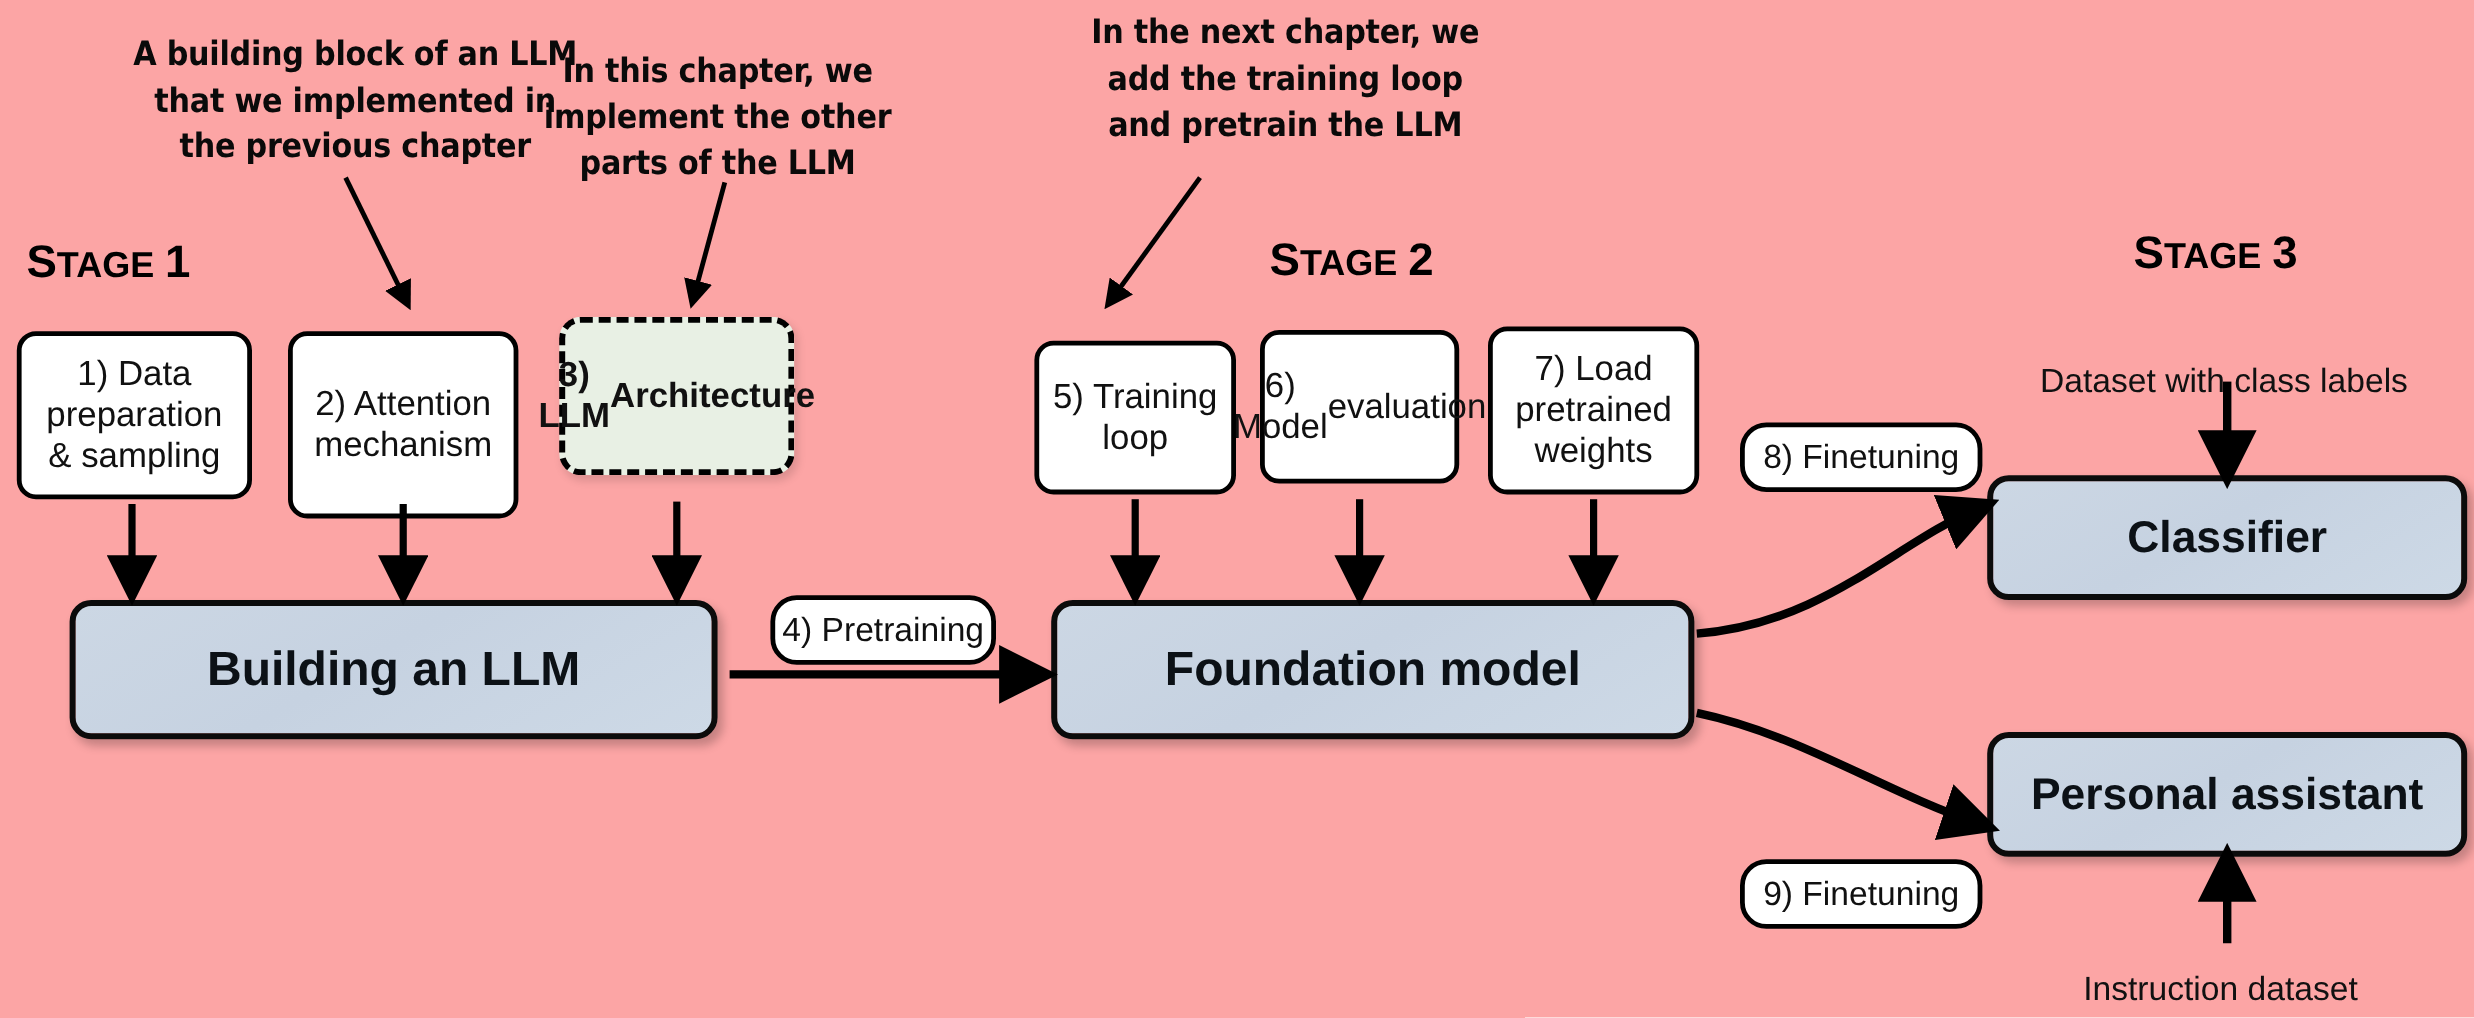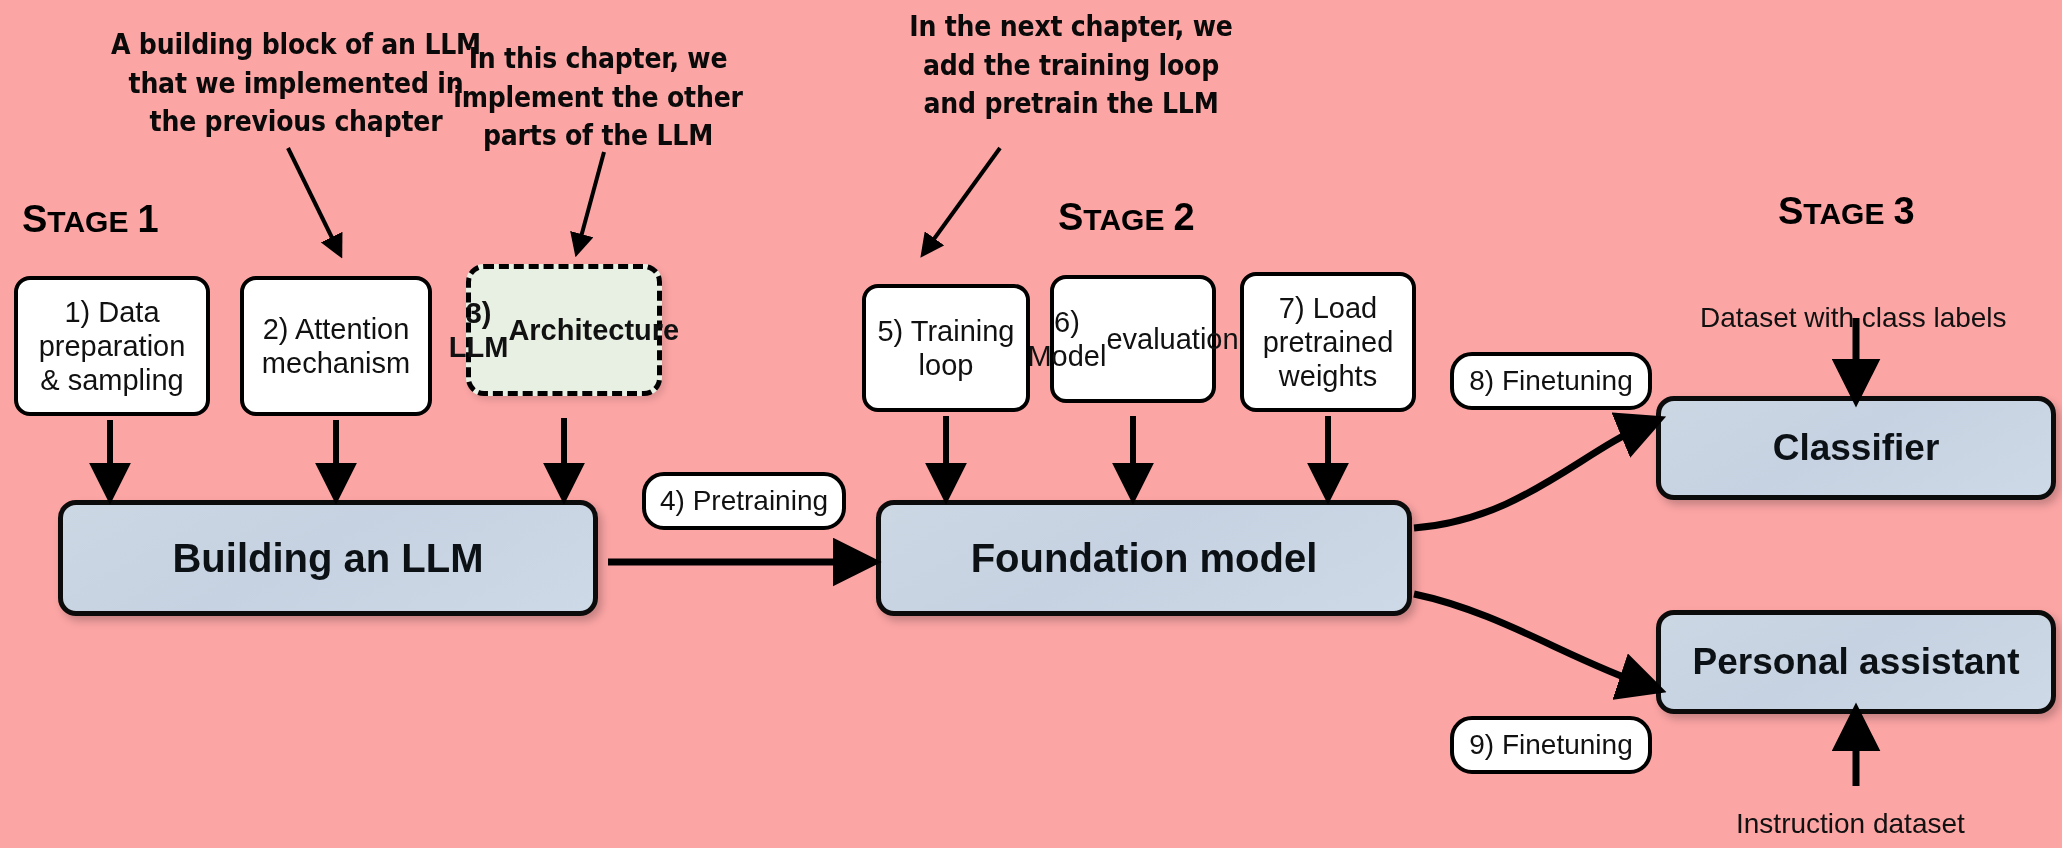--- a/index.html
+++ b/index.html
@@ -137,21 +137,21 @@
       <span class="small">TAGE</span>
       <span class="num">3</span>
   </div>
 
   <div class="abs node" style="left:14px; top:276px; width:196px; height:140px; flex-direction:column;">
     <span>1) Data</span>
     <span>preparation</span>
     <span>&amp; sampling</span>
   </div>
 
-  <div class="abs node" style="left:240px; top:276px; width:192px; height:140px; flex-direction:column;">
+  <div class="abs node" style="left:240px; top:276px; width:192px; height:156px; flex-direction:column;">
     <span>2) Attention</span>
     <span>mechanism</span>
   </div>
 
   <div class="abs node dashed" style="left:466px; top:264px; width:196px; height:132px; flex-direction:row;">
     <span>3) LLM</span>
     <span>Architecture</span>
   </div>
 
   <div class="abs node" style="left:862px; top:284px; width:168px; height:128px; flex-direction:column;">
@@ -163,21 +163,21 @@
     <span>6) Model</span>
     <span>evaluation</span>
   </div>
 
   <div class="abs node" style="left:1240px; top:272px; width:176px; height:140px; flex-direction:column;">
     <span>7) Load</span>
     <span>pretrained</span>
     <span>weights</span>
   </div>
 
-  <div class="abs node pill" style="left:642px; top:472px; width:204px; height:58px;">
+  <div class="abs node pill" style="left:642px; top:496px; width:188px; height:58px;">
     <span>4) Pretraining</span>
   </div>
 
   <div class="abs node pill" style="left:1450px; top:352px; width:202px; height:58px;">
     <span>8) Finetuning</span>
   </div>
 
   <div class="abs node pill" style="left:1450px; top:716px; width:202px; height:58px;">
     <span>9) Finetuning</span>
   </div>

